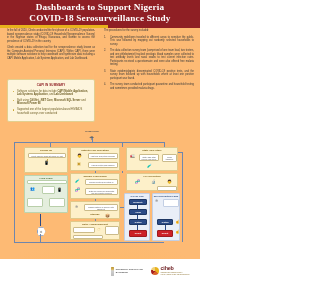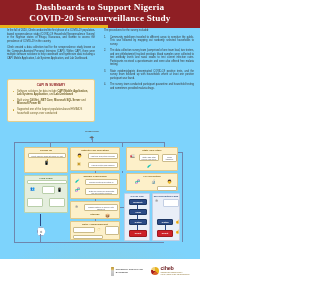--- a/index.html
+++ b/index.html
@@ -2,21 +2,21 @@
 <html><head>
 <meta charset="utf-8">
 <style>
   html,body{margin:0;padding:0;}
   body{
     width:200px;height:283px;overflow:hidden;
     background:#ffffff;
     font-family:"Liberation Sans", sans-serif;
     position:relative;
   }
-  .page{position:absolute;inset:0;background:#7dd3fc;}
+  .page{position:absolute;inset:0;background:#fdba74;}
 
   
   .header{
     position:absolute;left:0;top:0;width:200px;height:25px;
     background:#8f1f24;
     display:flex;flex-direction:column;align-items:center;justify-content:center;
   }
   .header h1{
     margin:0;color:#ffffff;text-align:center;
     font-family:"Liberation Serif", serif;
@@ -152,21 +152,21 @@
   }
 </style>
 </head>
 <body>
 
 <div class="page">
 
   <div class="header">
     <h1>
       <span>Dashboards to Support Nigeria</span>
-      <span class="l2">COVID-20 Serosurveillance Study</span>
+      <span class="l2">COVID-18 Serosurveillance Study</span>
     </h1>
   </div>
   <div class="goldbar"></div>
   <div class="goldbar2"></div>
 
   <div class="cols">
 
     <div class="col colL">
       <p>In the fall of 2020, Ciheb conducted the first phase of a COVID-19 population-based seroprevalence study (COVID-19 Household Seroprevalence Survey) in the Nigerian states of Enugu, Nasarawa, and Gombe to assess the prevalence of COVID-19 in the country.</p>
       <p>Ciheb created a data collection tool for the seroprevalence study known as the Computer-Assisted Personal Interview (CAPI). Within CAPI, there were multiple software solutions to help coordinate and synthesize data including a CAPI Mobile Application, Lab Systems Application, and Lab Dashboard.</p>

